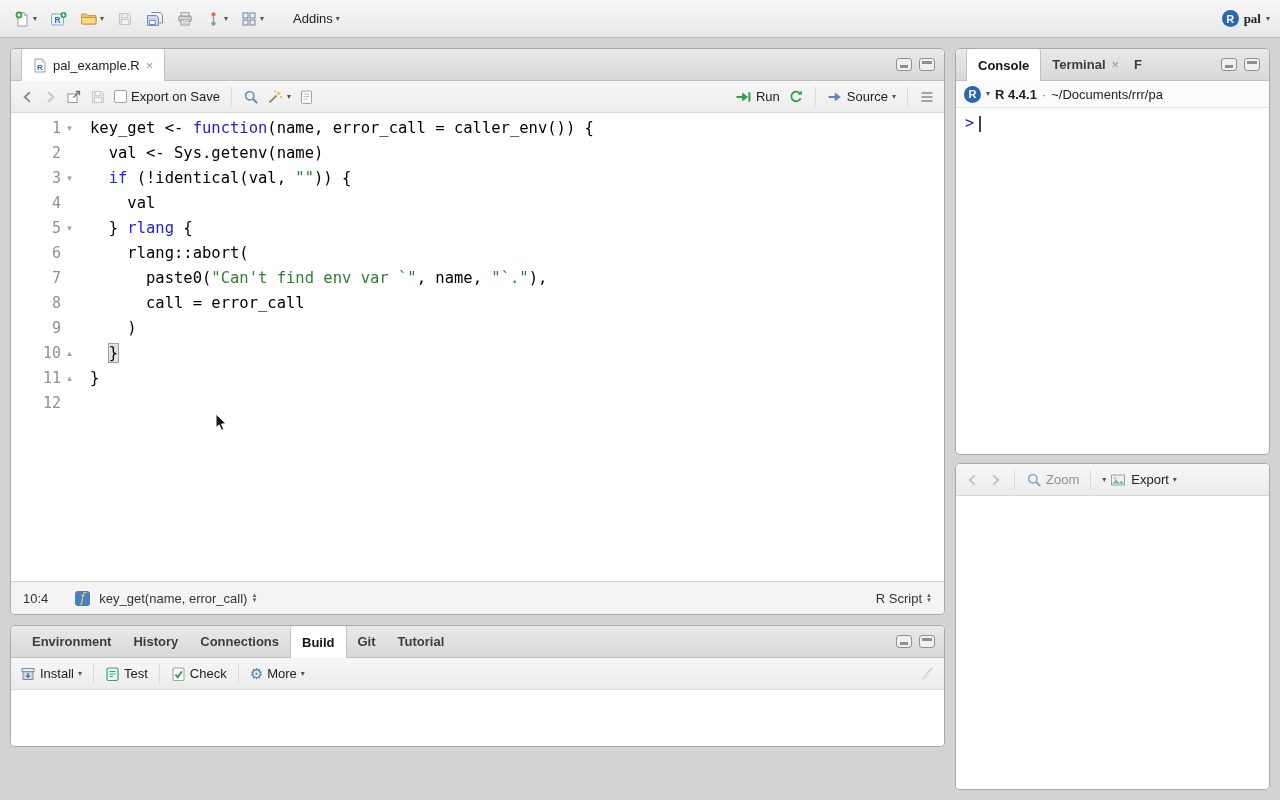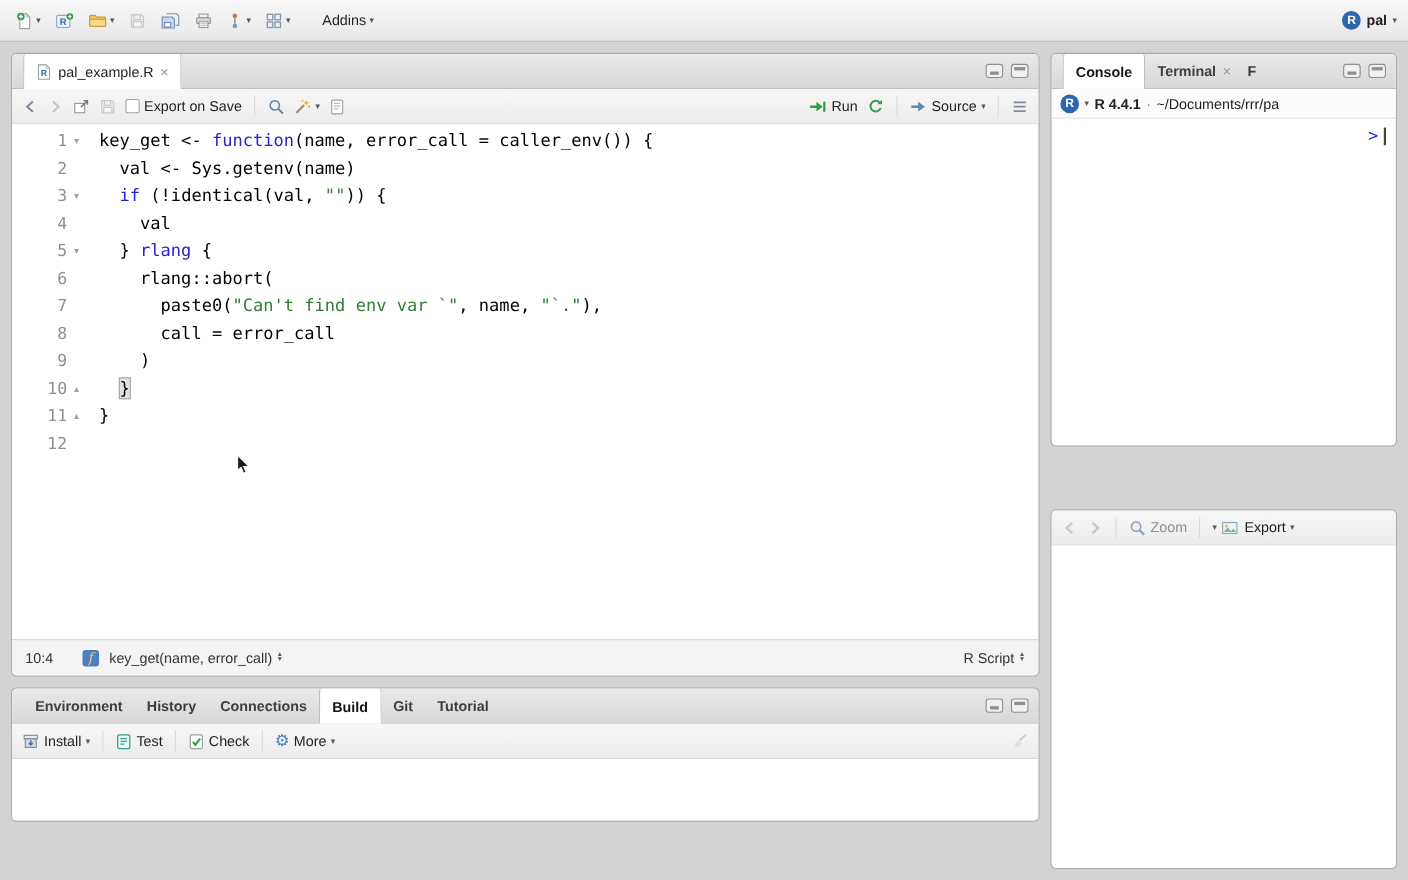--- a/index.html
+++ b/index.html
@@ -14,28 +14,28 @@
   .tbtn { display:flex; align-items:center; gap:3px; padding:3px 4px; border-radius:4px; }
   .caret { font-size:8px; color:#555; line-height:1; }
   .vsep2 { width:1px; height:19px; background:#dadada; margin:0 3px; }
   .goto-box { width:218px; height:25px; background:#fff; border:1px solid #c5c5c5;
     border-radius:5px; display:flex; align-items:center; gap:6px; padding:0 7px; margin:0 12px; }
   .goto-box input { flex:1; border:none; outline:none; font-size:13px; color:#333;
     font-family:"Liberation Sans",sans-serif; background:transparent; }
   .goto-box input::placeholder { color:#9b9b9b; }
   .tool-label { font-size:13px; color:#222; }
   .proj { margin-left:auto; display:flex; align-items:center; gap:5px; }
-  .proj-label { font-size:13px; font-weight:700; color:#222; }
+  .proj-label { font-size:13px; font-weight:700; color:#222;font-family:Liberation Serif, serif; }
   .disabled { opacity:.45; }
 
   
   .pane { position:absolute; background:#fff; border:1px solid #a9a9a9; border-radius:5px;
     overflow:hidden; display:flex; flex-direction:column; }
   #source-pane  { left:10px;  top:48px;  width:935px; height:567px; }
-  #console-pane { left:955px; top:48px;  width:315px; height:358px;text-align:right; }
+  #console-pane { left:955px; top:48px;  width:315px; height:407px; }
   #files-pane   { left:955px; top:463px; width:315px; height:327px; }
   #build-pane   { left:10px;  top:625px; width:935px; height:122px; }
 
   .tabbar { height:32px; flex:0 0 32px; background:linear-gradient(#e9e9e9,#d8d8d8);
     border-bottom:1px solid #c0c0c0; display:flex; align-items:stretch; padding-left:10px; }
   .tab { display:flex; align-items:center; gap:6px; padding:0 11px; font-size:13px;
     font-weight:700; color:#3d3d3d; white-space:nowrap; }
   .tab.active { background:#fff; color:#141414; border-left:1px solid #c0c0c0;
     border-right:1px solid #c0c0c0; border-radius:3px 3px 0 0; margin-bottom:-1px; }
   .tab .close { font-size:13px; color:#979797; font-weight:400; }

